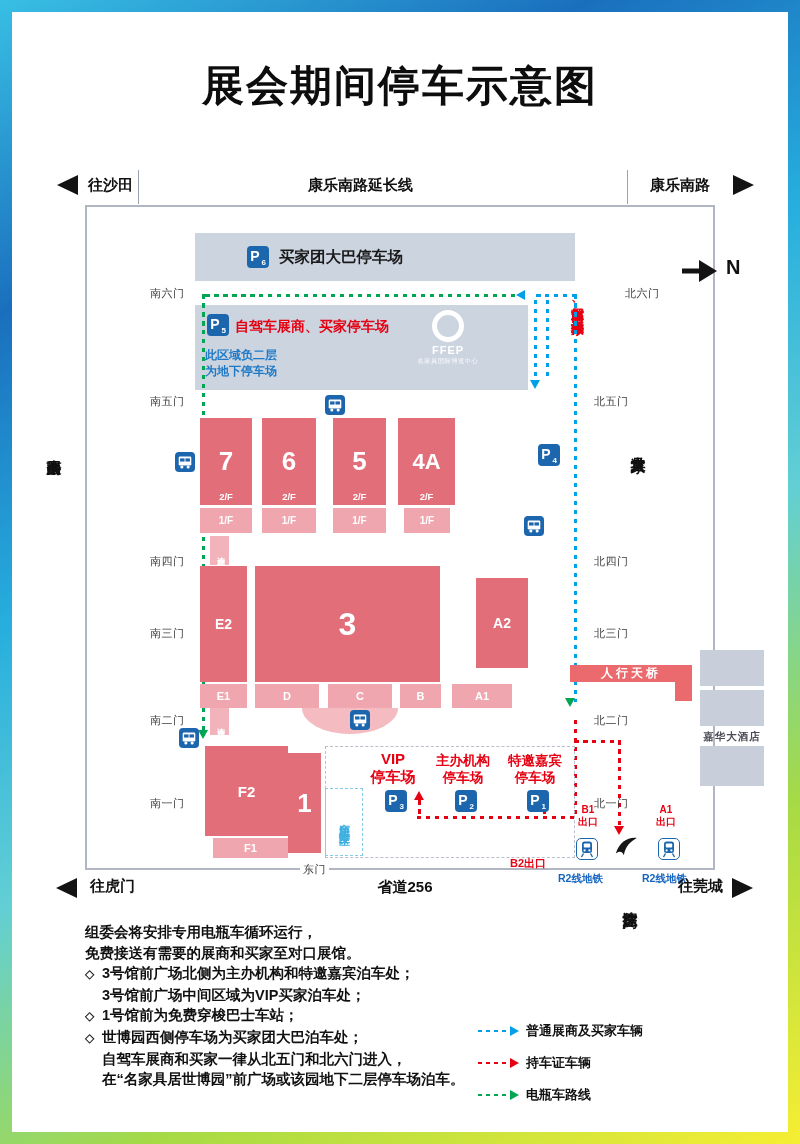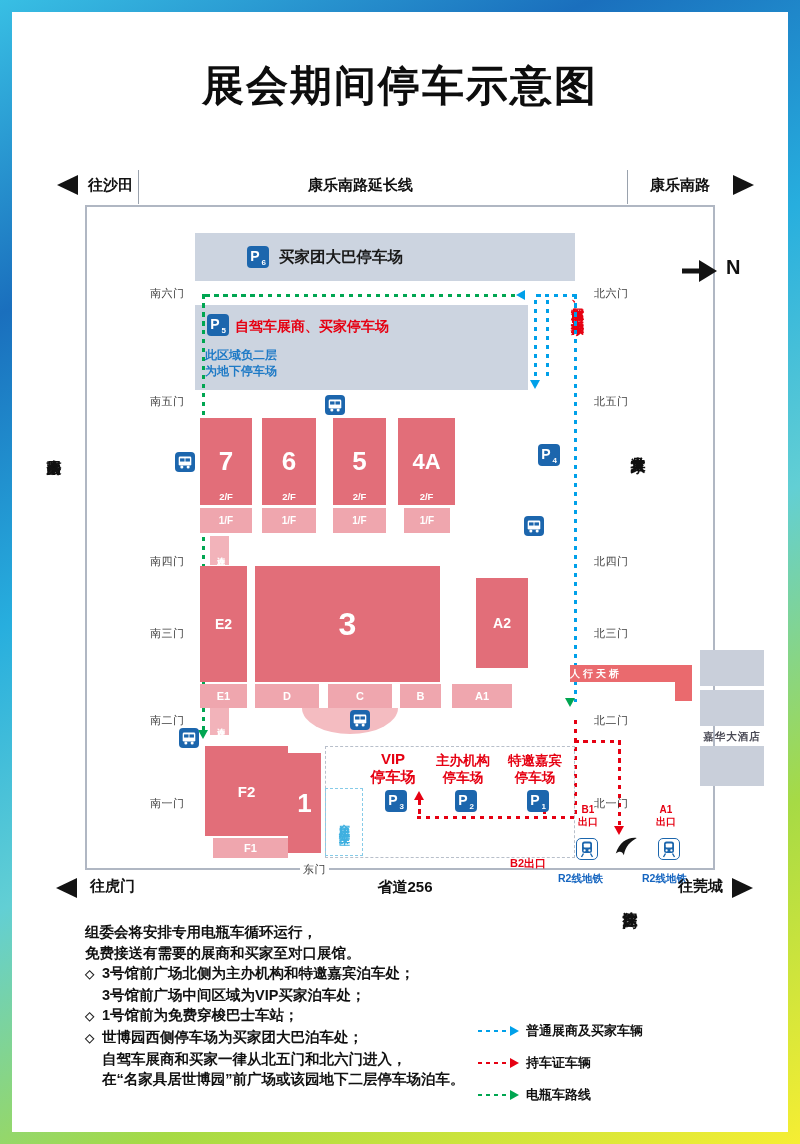--- a/index.html
+++ b/index.html
@@ -37,21 +37,21 @@
   .arr.right{border-top:5px solid transparent;border-bottom:5px solid transparent;border-left:9px solid var(--c)}
   .redlab{position:absolute;color:#e60012;font-weight:bold;text-align:center;white-space:nowrap}
   .bluelab{position:absolute;color:#1565c0;font-weight:bold;white-space:nowrap}
   #p5title{position:absolute;left:40px;top:13px;color:#e60012;font-weight:bold;font-size:14px;white-space:nowrap}
   #p5notes{position:absolute;left:10px;top:42px;width:170px;text-align:left;color:#1e7ac6;font-weight:bold;font-size:12px;line-height:16px}
   #ffep{position:absolute;left:215px;top:5px;width:76px;text-align:center;color:#fff}
   #ffep .ring{width:32px;height:32px;border:5px solid #fff;border-radius:50%;margin:0 auto}
   #ffep .acr{font-size:11px;font-weight:bold;margin-top:2px;letter-spacing:1px}
   #ffep .sub{font-size:7px;opacity:.92;letter-spacing:.5px;transform:scale(.9)}
   #bridge,#bridgestub{position:absolute;background:#ea6a6e}
-  #bridge{display:flex;align-items:center;justify-content:flex-start;color:#fff;font-size:10px;font-weight:bold;letter-spacing:3px}
+  #bridge{display:flex;align-items:center;justify-content:center;color:#fff;font-size:12px;font-weight:bold;letter-spacing:3px}
   #notes{position:absolute;left:85px;top:922px;width:430px}
   .nline{font-size:14.5px;font-weight:bold;color:#111;line-height:20.6px;white-space:nowrap}
   .nbul{display:inline-block;width:17px;font-size:12px;color:#222}
   .nindent{padding-left:17px}
   .lrow{position:absolute;display:flex;align-items:center;height:14px}
   .ldash{width:32px;height:2.6px;background:repeating-linear-gradient(90deg,var(--c) 0 4px,transparent 4px 8px)}
   .lrow .arr{position:static}
   .llab{margin-left:7px;font-size:13px;font-weight:bold;color:#111}
   .shuttlebox{position:absolute;border:1.2px dashed #86cbe8;display:flex;align-items:center;justify-content:center}
   .shuttlebox span{writing-mode:vertical-rl;text-orientation:upright;color:#3fb0e0;font-size:11px;font-weight:bold;letter-spacing:2px}
@@ -96,20 +96,25 @@
 
   <div class="grayblock" style="left:195px;top:305px;width:333px;height:85px">
     <div class="picon" style="left:12px;top:9px">
         <span class="pl">P</span>
         <span class="pn">5</span>
       </div>
     <div id="p5title">自驾车展商、买家停车场</div>
     <div id="p5notes">
       <div>此区域负二层</div>
       <div>为地下停车场</div>
+    </div>
+    <div id="ffep">
+      <div class="ring"></div>
+      <div class="acr">FFEP</div>
+      <div class="sub">名家具国际博览中心</div>
     </div>
   </div>
   <div class="vtext" style="left:549px;top:298px;width:36px;height:100px;color:#e60012;font-size:13px;line-height:16px">自驾车展商、买家停车场</div>
 
   <div class="dot-h" style="--c:#00a651;left:205px;top:294px;width:312px"></div>
   <span class="arr left" style="--c:#00a0e9;left:516px;top:290px"></span>
   <div class="dot-h" style="--c:#00a0e9;left:536px;top:294px;width:40px"></div>
   <div class="dot-v" style="--c:#00a0e9;left:574px;top:294px;height:408px"></div>
   <div class="dot-v" style="--c:#00a0e9;left:534px;top:300px;height:80px"></div>
   <div class="dot-v" style="--c:#00a0e9;left:546px;top:300px;height:80px"></div>
@@ -121,21 +126,21 @@
   <div class="dot-h" style="--c:#e60012;left:417px;top:816px;width:159px"></div>
   <div class="dot-v" style="--c:#e60012;left:418px;top:800px;height:16px"></div>
   <span class="arr up" style="--c:#e60012;left:414px;top:791px"></span>
   <div class="dot-v" style="--c:#e60012;left:543px;top:800px;height:16px"></div>
   <span class="arr up" style="--c:#e60012;left:539px;top:791px"></span>
   <div class="dot-h" style="--c:#e60012;left:574px;top:740px;width:46px"></div>
   <div class="dot-v" style="--c:#e60012;left:618px;top:740px;height:88px"></div>
   <span class="arr down" style="--c:#e60012;left:614px;top:826px"></span>
 
   <div class="gate" style="left:150px;top:286px">南六门</div>
-  <div class="gate" style="left:594px;top:286px">北六门</div>
+  <div class="gate" style="left:625px;top:286px">北六门</div>
   <div class="gate" style="left:150px;top:394px">南五门</div>
   <div class="gate" style="left:594px;top:394px">北五门</div>
   <div class="gate" style="left:150px;top:554px">南四门</div>
   <div class="gate" style="left:594px;top:554px">北四门</div>
   <div class="gate" style="left:150px;top:626px">南三门</div>
   <div class="gate" style="left:594px;top:626px">北三门</div>
   <div class="gate" style="left:150px;top:713px">南二门</div>
   <div class="gate" style="left:594px;top:713px">北二门</div>
   <div class="gate" style="left:150px;top:796px">南一门</div>
   <div class="gate" style="left:594px;top:796px">北一门</div>

